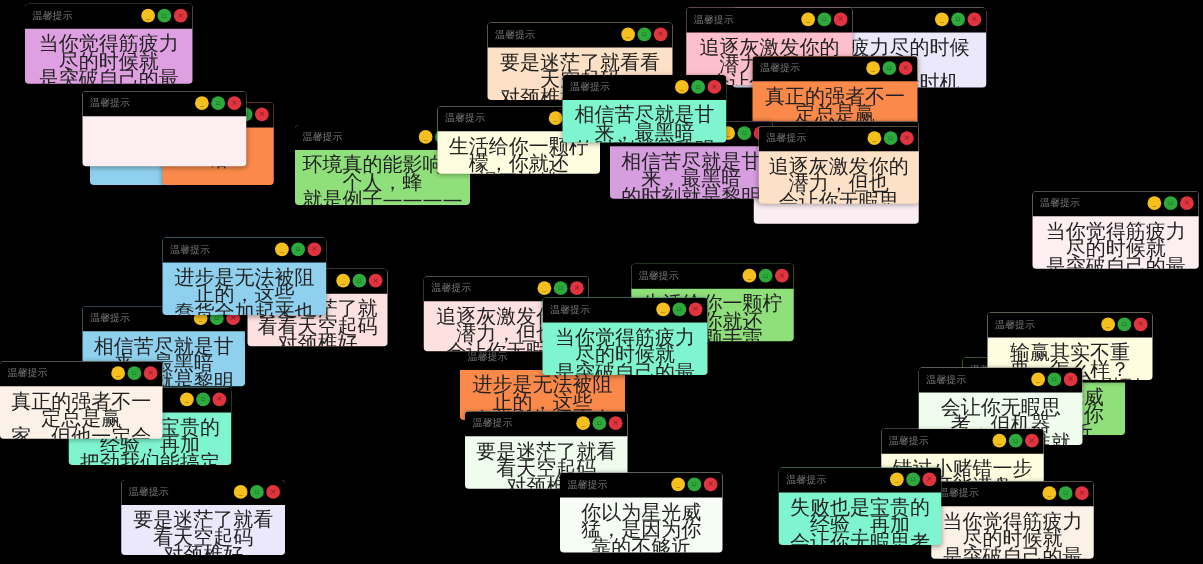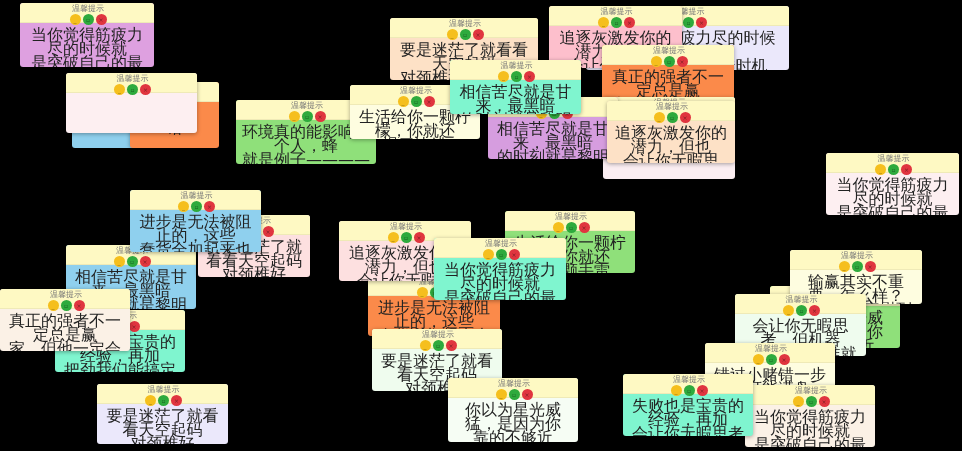--- a/index.html
+++ b/index.html
@@ -8,25 +8,24 @@
     font-family: "DejaVu Sans", "Liberation Sans", sans-serif;
   }
   .win {
     position: absolute;
     border-radius: 3px;
     box-shadow: 0 1px 4px rgba(0,0,0,0.35);
     overflow: hidden;
   }
   .titlebar {
     height: 19px;
-    background: #fef9c3;
+    background: #000000;
     display: flex; align-items: center;
     padding: 0 4px 0 6px;
     border-bottom: 1px solid rgba(0,0,0,0.06);
-    flex-direction: column;
   }
   .title {
     flex: 1; font-size: 8px; color: #777; white-space: nowrap;
   }
   .btns { display: flex; gap: 2px; }
   .btn {
     width: 11px; height: 11px; border-radius: 50%;
     display: flex; align-items: center; justify-content: center;
     font-size: 6px; line-height: 1; color: rgba(0,0,0,0.45);
   }

